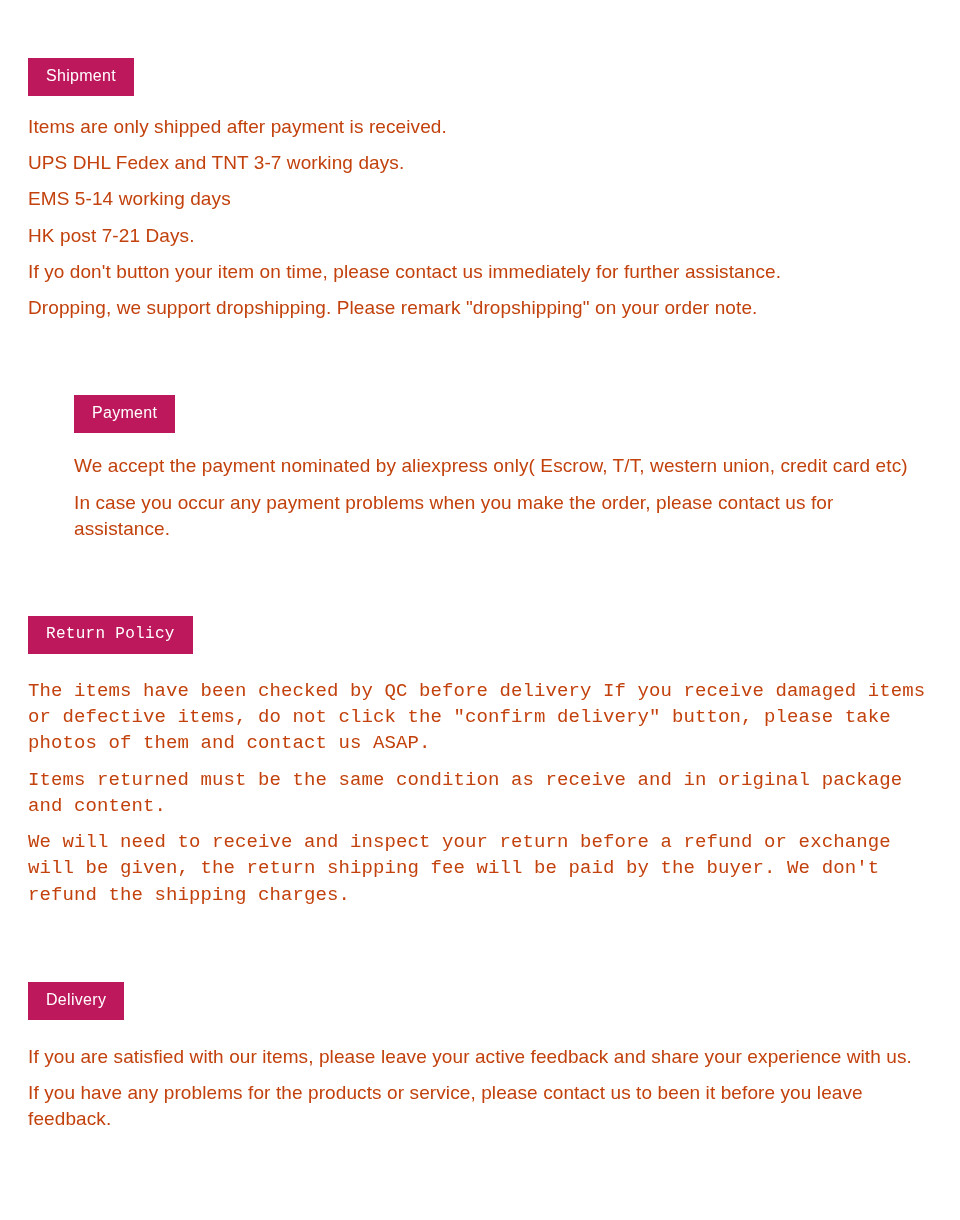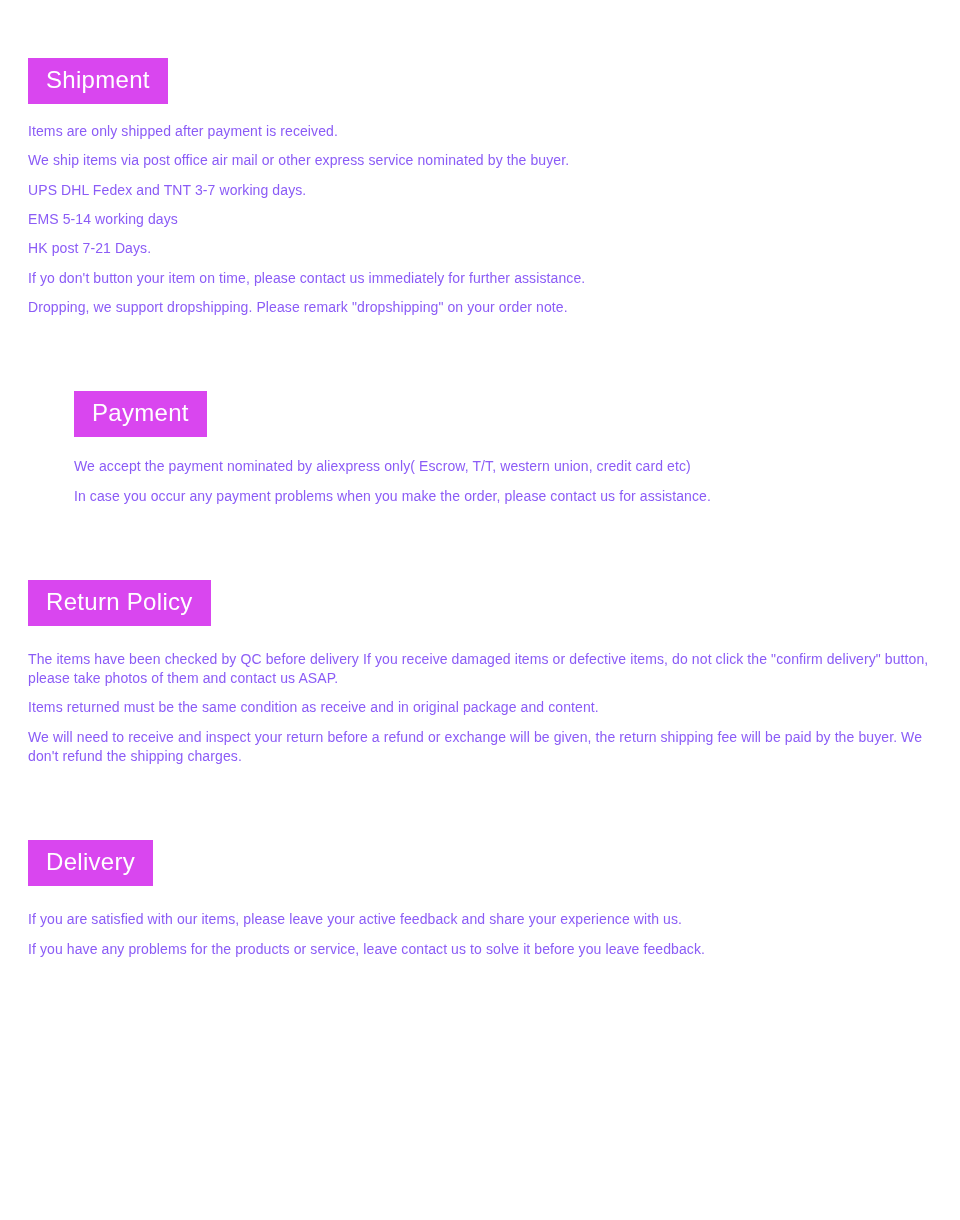--- a/index.html
+++ b/index.html
@@ -19,65 +19,64 @@
     width: 960px;
     height: 1220px;
     box-sizing: border-box;
     padding: 0 28px;
   }
   .section {
     margin: 0;
   }
   .section-header {
     display: inline-block;
-    background: #d946ef;
+    background: #be185d;
     color: #ffffff;
-    font-size: 24px;
+    font-size: 16px;
     line-height: 1;
     padding: 10px 18px 12px 18px;
     letter-spacing: 0.3px;
     white-space: nowrap;
     text-align: center;
   }
   .section-body {
     margin-top: 14px;
   }
   .para {
-    font-size: 14px;
+    font-size: 19px;
     line-height: 1.38;
-    color: #8b5cf6;
+    color: #c2410c;
     margin: 0 0 10px 0;
     letter-spacing: 0.1px;
     max-width: 905px;
   }
   .para:last-child {
     margin-bottom: 0;
   }
 
   
   #shipment-section { padding-top: 58px; }
   #payment-section  { padding-top: 74px; margin-left: 46px; }
-  #return-section   { padding-top: 74px; }
+  #return-section   { padding-top: 74px; font-family: Liberation Mono, monospace; }
   #feedback-section { padding-top: 74px; }
 
   #shipment-section .section-body { margin-top: 18px; }
   #payment-section .section-body  { margin-top: 20px; }
   #return-section .section-body   { margin-top: 24px; }
   #feedback-section .section-body { margin-top: 24px; }
 </style>
 </head>
 <body>
 
 <div class="page">
 
   <div class="section" id="shipment-section">
     <div class="section-header">Shipment</div>
     <div class="section-body">
       <p class="para">Items are only shipped after payment is received.</p>
-      <p class="para">We ship items via post office air mail or other express service nominated by the buyer.</p>
       <p class="para">UPS DHL Fedex and TNT 3-7 working days.</p>
       <p class="para">EMS 5-14 working days</p>
       <p class="para">HK post 7-21 Days.</p>
       <p class="para">If yo don't button your item on time, please contact us immediately for further assistance.</p>
       <p class="para">Dropping, we support dropshipping. Please remark "dropshipping" on your order note.</p>
     </div>
   </div>
 
   <div class="section" id="payment-section">
     <div class="section-header">Payment</div>
@@ -93,17 +92,17 @@
       <p class="para">The items have been checked by QC before delivery If you receive damaged items or defective items, do not click the "confirm delivery" button, please take photos of them and contact us ASAP.</p>
       <p class="para">Items returned must be the same condition as receive and in original package and content.</p>
       <p class="para">We will need to receive and inspect your return before a refund or exchange will be given, the return shipping fee will be paid by the buyer. We don't refund the shipping charges.</p>
     </div>
   </div>
 
   <div class="section" id="feedback-section">
     <div class="section-header">Delivery</div>
     <div class="section-body">
       <p class="para">If you are satisfied with our items, please leave your active feedback and share your experience with us.</p>
-      <p class="para">If you have any problems for the products or service, leave contact us to solve it before you leave feedback.</p>
+      <p class="para">If you have any problems for the products or service, please contact us to been it before you leave feedback.</p>
     </div>
   </div>
 
 </div>
 
 </body></html>

